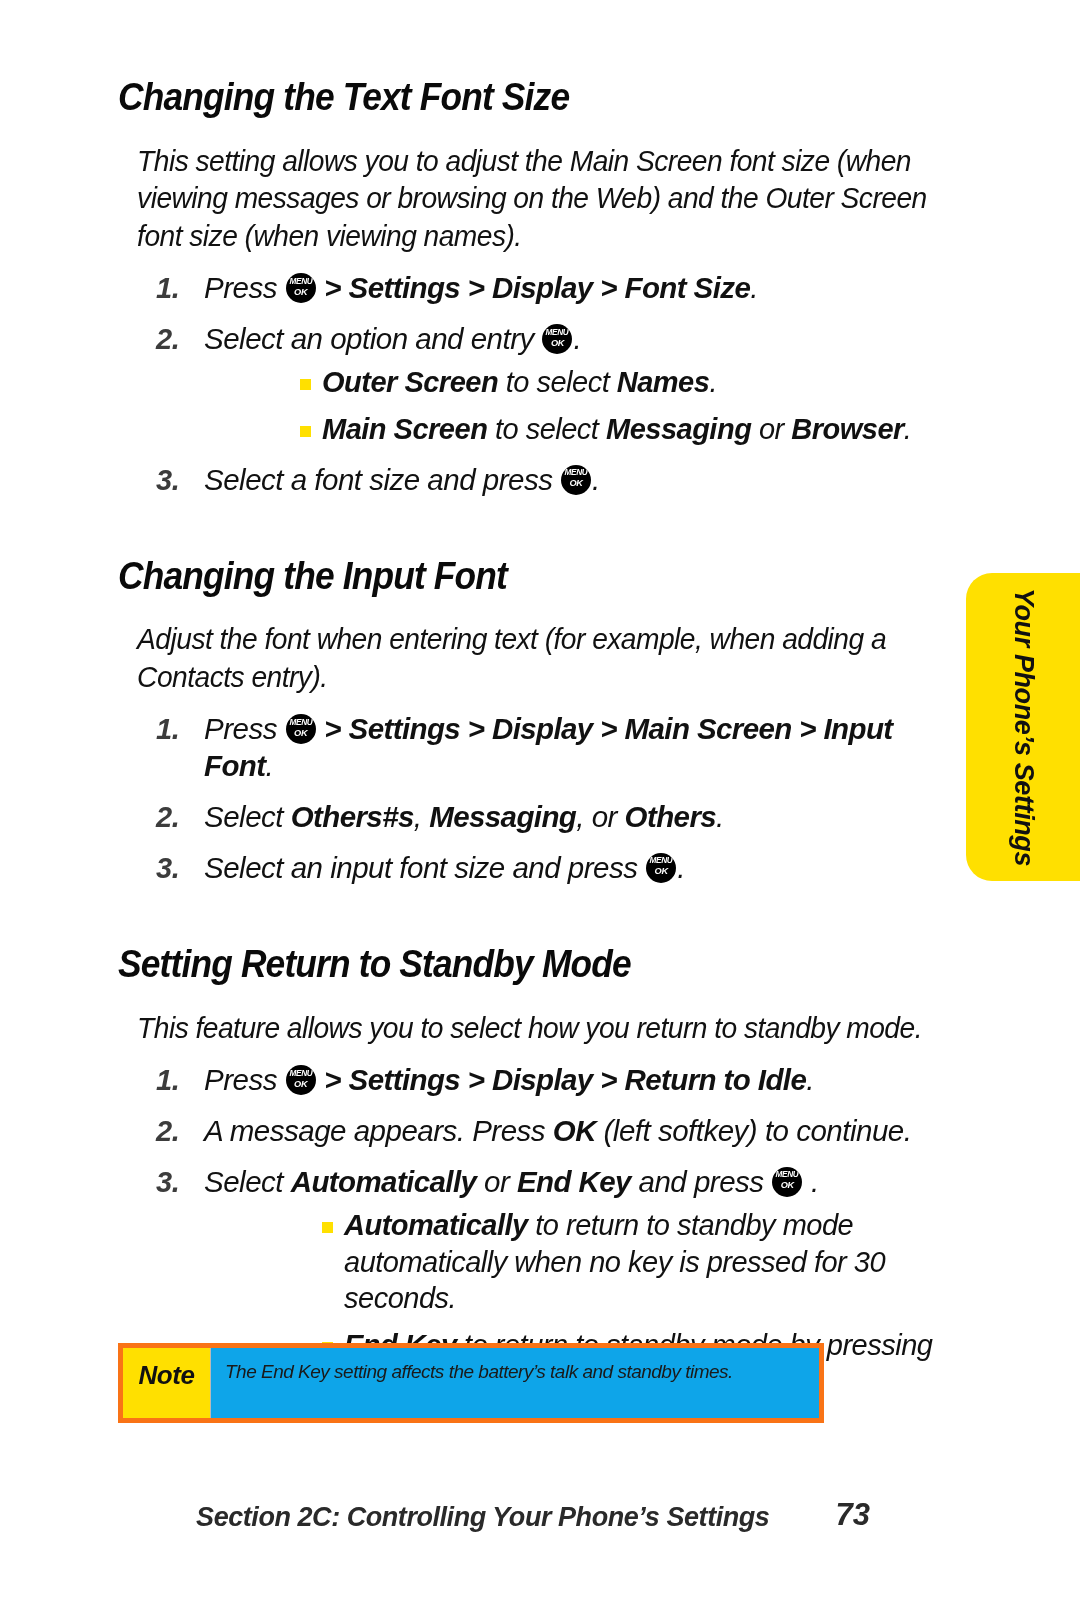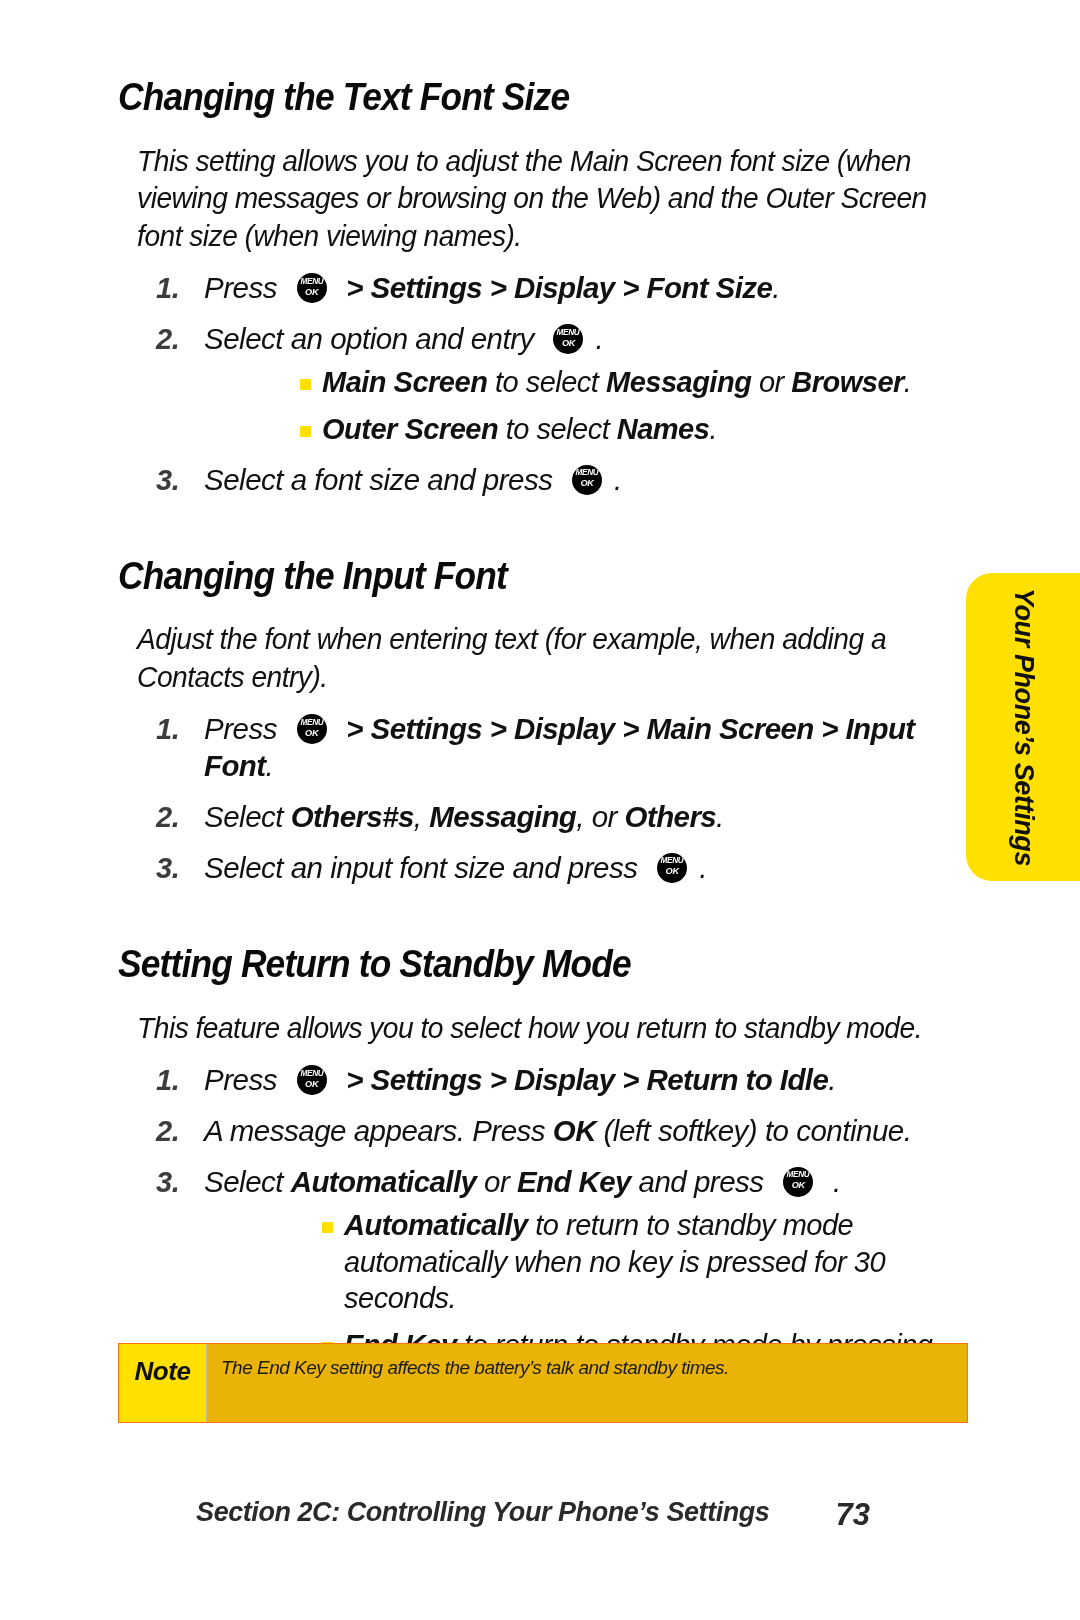--- a/index.html
+++ b/index.html
@@ -108,21 +108,21 @@
   
   .menu-key {
     display: inline-block;
     width: 30px;
     height: 30px;
     border-radius: 50%;
     background: #000;
     color: #fff;
     vertical-align: -5px;
     position: relative;
-    margin: 0 12px;
+    margin: 0 1px;
     overflow: hidden;
   }
   .menu-key .mk-top {
     position: absolute;
     top: 3.5px; left: 0; right: 0;
     text-align: center;
     font-size: 9.2px;
     font-weight: 700;
     letter-spacing: -0.4px;
     line-height: 1;
@@ -202,25 +202,25 @@
     font-weight: 700;
     letter-spacing: -0.4px;
     color: #111;
   }
 
   
   .note-box {
     position: absolute;
     left: 118px;
     top: 1343px;
-    width: 850px;
+    width: 706px;
     min-height: 80px;
     display: flex;
-    border: 1px solid #f97316;
-    background: #eab308;
+    border: 5px solid #f97316;
+    background: #0ea5e9;
   }
   .note-box .note-label-cell {
     width: 88px;
     flex: 0 0 88px;
     background: #FFE000;
     border-right: 1px solid #b9b9b9;
     display: flex;
     align-items: flex-start;
     justify-content: center;
     padding-top: 12px;
@@ -240,21 +240,21 @@
     color: #1a1a1a;
   }
 
   
   .footer {
     position: absolute;
     left: 118px;
     top: 1497px;
     width: 830px;
     display: flex;
-    align-items: flex-start;
+    align-items: flex-end;
     justify-content: center;
   }
   .footer .f-title {
     font-size: 27px;
     font-weight: 700;
     letter-spacing: -0.45px;
     color: #2a2a2a;
   }
   .footer .f-page {
     font-size: 31px;
@@ -278,22 +278,22 @@
       <li>
         <span class="num">1.</span>
         <span class="step-text"><span>Press</span>&nbsp;<span class="menu-key"><span class="mk-top">MENU</span><span class="mk-bot">OK</span></span>&nbsp;<b>&gt; Settings &gt; Display &gt; Font Size</b><span>.</span></span>
       </li>
 
       <li>
         <span class="num">2.</span>
         <span class="step-text"><span>Select an option and entry</span>&nbsp;<span class="menu-key"><span class="mk-top">MENU</span><span class="mk-bot">OK</span></span><span>.</span></span>
 
         <ul class="sq">
+          <li><b>Outer Screen</b><span> to select </span><b>Names</b><span>.</span></li>
           <li><b>Main Screen</b><span> to select </span><b>Messaging</b><span> or </span><b>Browser</b><span>.</span></li>
-          <li><b>Outer Screen</b><span> to select </span><b>Names</b><span>.</span></li>
         </ul>
       </li>
 
       <li>
         <span class="num">3.</span>
         <span class="step-text"><span>Select a font size and press</span>&nbsp;<span class="menu-key"><span class="mk-top">MENU</span><span class="mk-bot">OK</span></span><span>.</span></span>
       </li>
     </ol>
 
     <h2 class="sect-head spaced">Changing the Input Font</h2>

